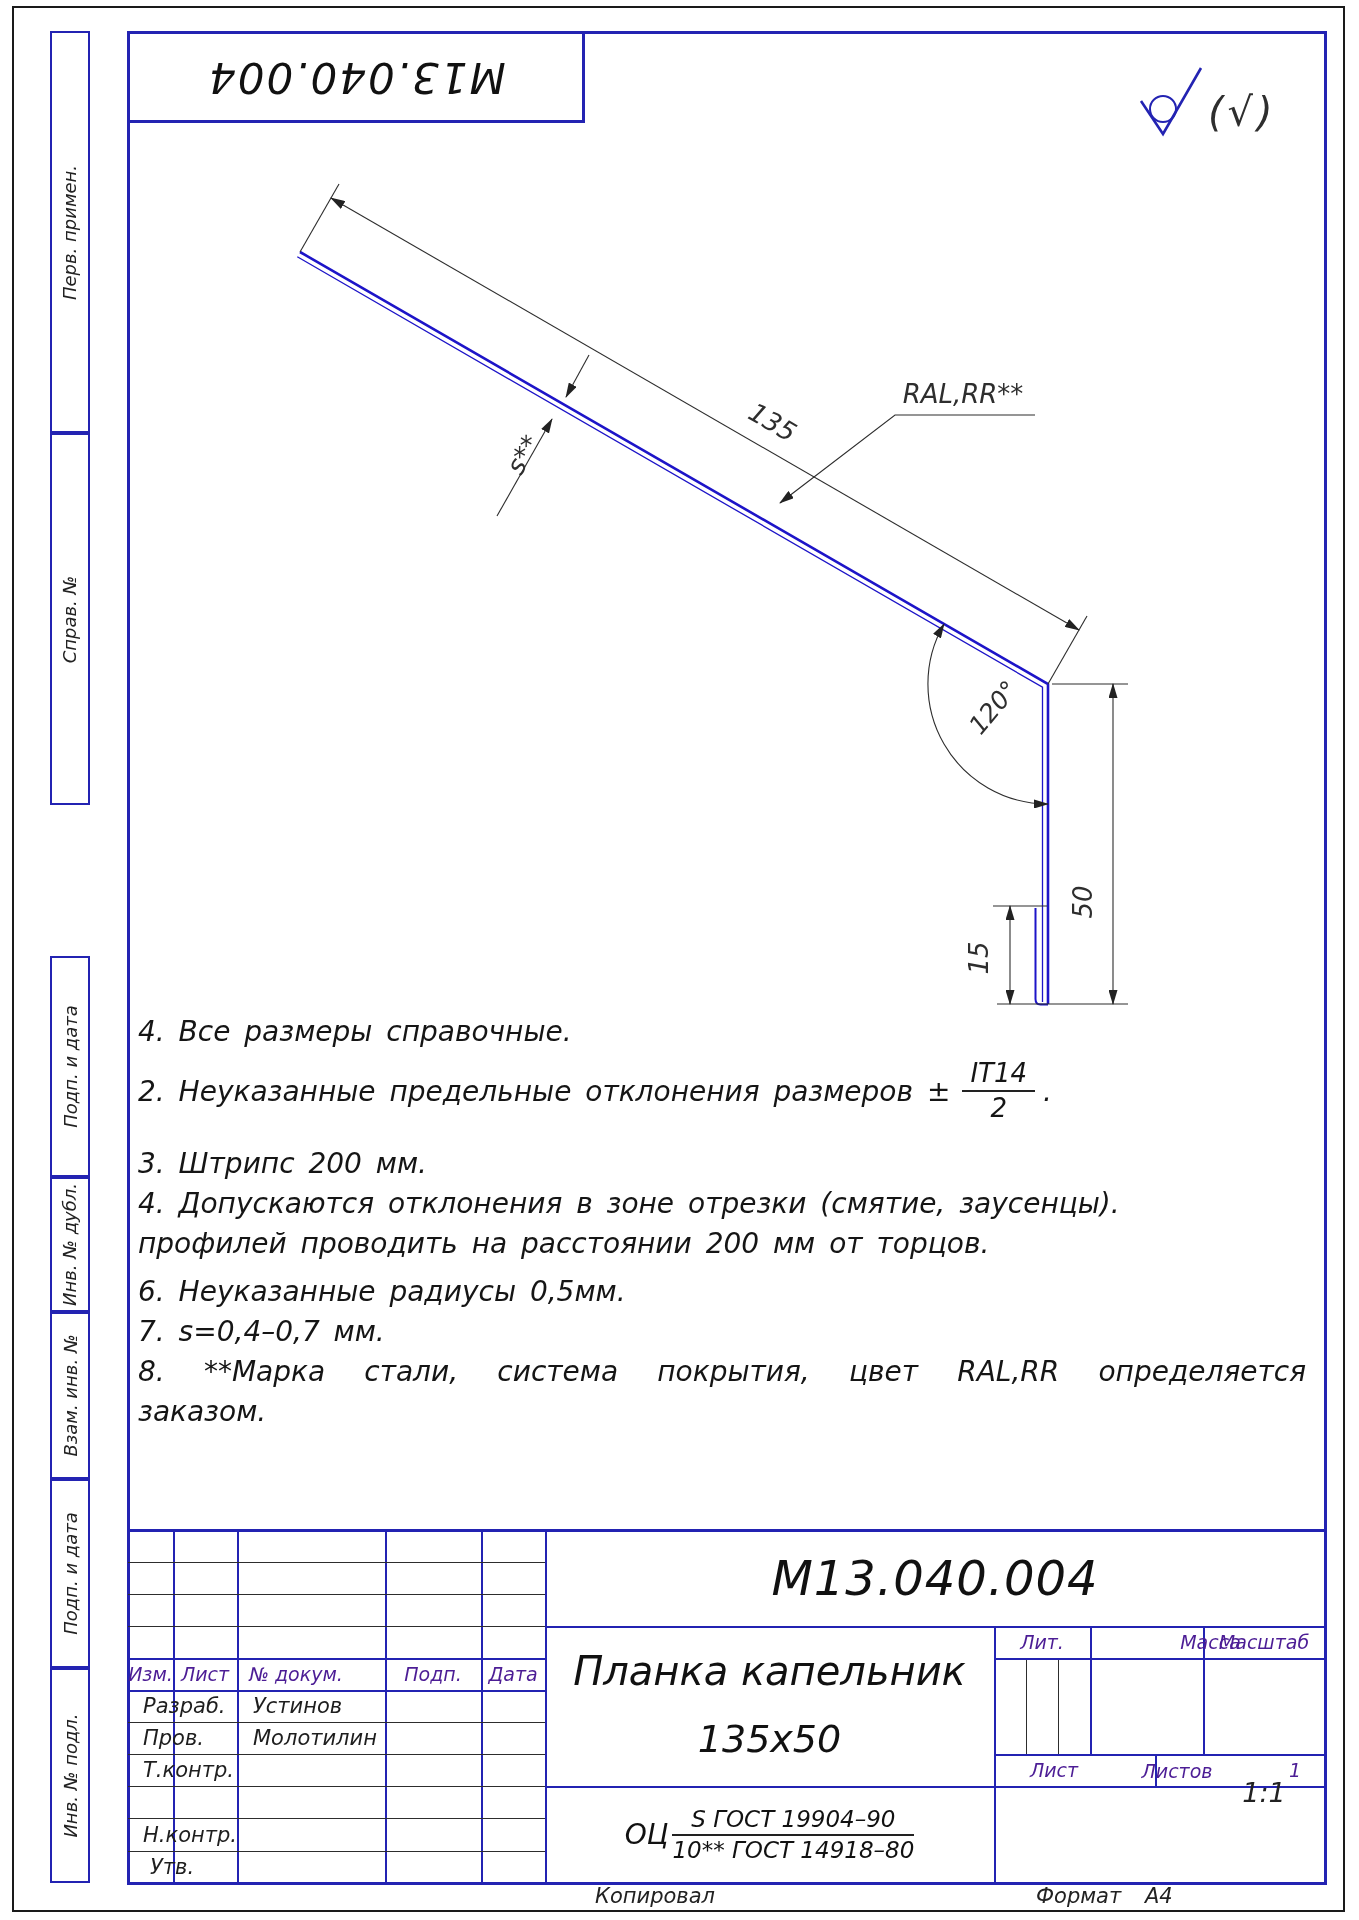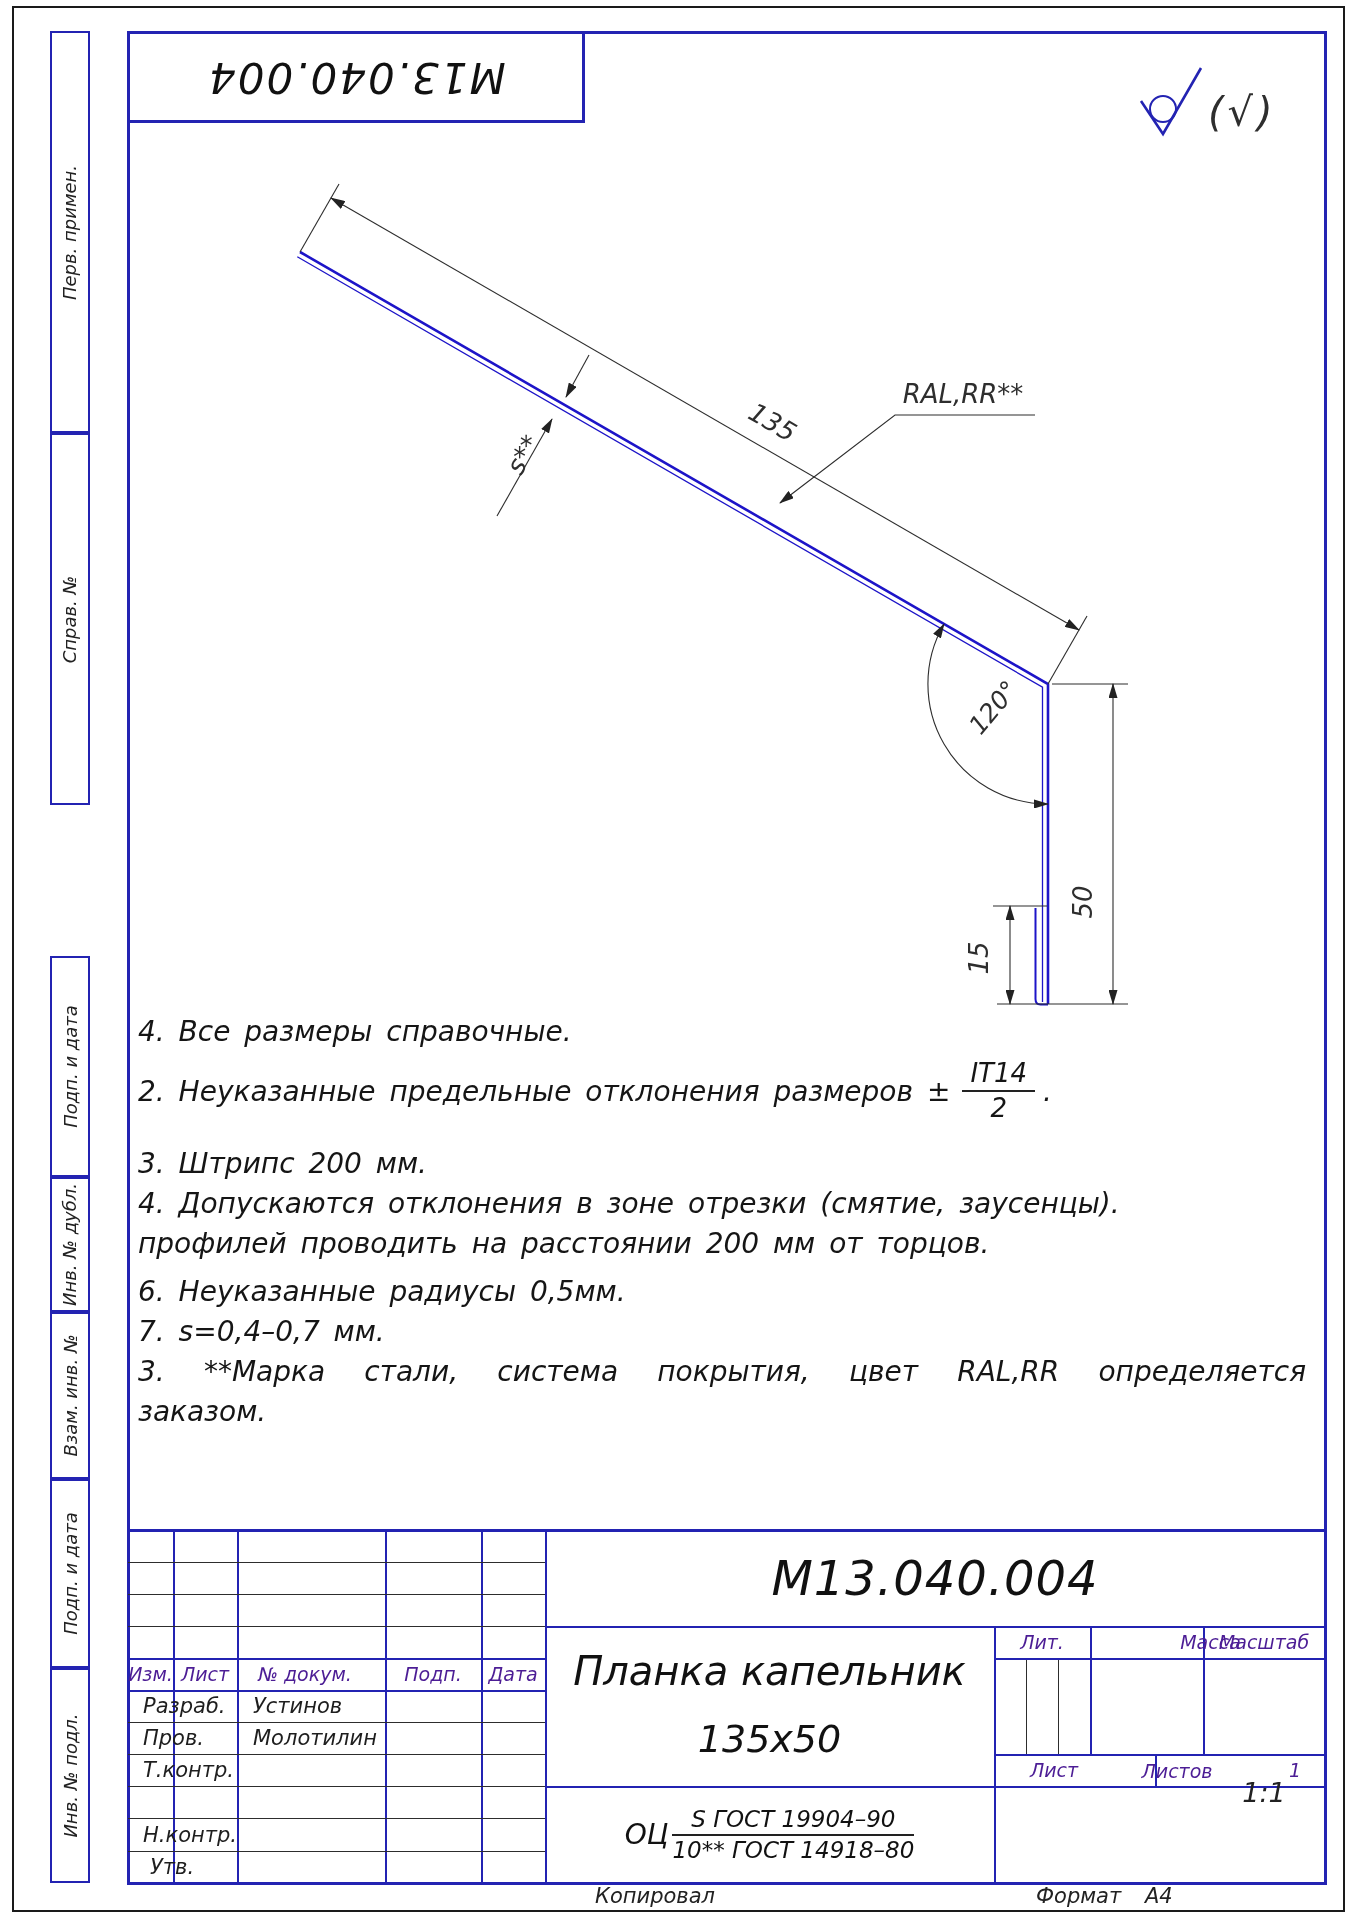--- a/index.html
+++ b/index.html
@@ -145,21 +145,21 @@
         <span class="top">IT14</span>
         <span class="bot">2</span>
       </span>
       <span>.</span>
     </div>
     <div class="note">3.  Штрипс 200 мм.</div>
     <div class="note">4.  Допускаются отклонения в зоне отрезки (смятие, заусенцы).</div>
     <div class="note">профилей проводить на расстоянии 200 мм от торцов.</div>
     <div class="note mt8">6.  Неуказанные  радиусы 0,5мм.</div>
     <div class="note">7.  s=0,4–0,7 мм.</div>
-    <div class="note just">3.  **Марка стали, система покрытия, цвет RAL,RR определяется</div>
+    <div class="note just">8.  **Марка стали, система покрытия, цвет RAL,RR определяется</div>
     <div class="note">заказом.</div>
   </div>
 
   <div class="vl" style="left:173px;top:1530px;height:353px;"></div>
   <div class="vl" style="left:237px;top:1530px;height:353px;"></div>
   <div class="vl" style="left:385px;top:1530px;height:353px;"></div>
   <div class="vl" style="left:481px;top:1530px;height:353px;"></div>
   <div class="vl" style="left:545px;top:1530px;height:353px;"></div>
   <div class="vl" style="left:994px;top:1626px;height:257px;"></div>
   <div class="vl" style="left:1090px;top:1626px;height:128px;"></div>
@@ -181,21 +181,21 @@
   <div class="bhl" style="left:128px;top:1594px;width:417px;"></div>
   <div class="bhl" style="left:128px;top:1626px;width:417px;"></div>
   <div class="bhl" style="left:128px;top:1722px;width:417px;"></div>
   <div class="bhl" style="left:128px;top:1754px;width:417px;"></div>
   <div class="bhl" style="left:128px;top:1786px;width:417px;"></div>
   <div class="bhl" style="left:128px;top:1818px;width:417px;"></div>
   <div class="bhl" style="left:128px;top:1851px;width:417px;"></div>
 
   <div class="cell small" style="left:128px;top:1658px;width:45px;height:32px;">Изм.</div>
   <div class="cell small" style="left:173px;top:1658px;width:64px;height:32px;">Лист</div>
-  <div class="cell small" style="left:231px;top:1658px;width:148px;height:32px;border-radius:14px;">№ докум.</div>
+  <div class="cell small" style="left:222px;top:1658px;width:148px;height:32px;border-radius:14px;">№ докум.</div>
   <div class="cell small" style="left:385px;top:1658px;width:96px;height:32px;">Подп.</div>
   <div class="cell small" style="left:481px;top:1658px;width:64px;height:32px;">Дата</div>
 
   <div class="cell sig left" style="left:130px;top:1690px;width:107px;height:32px;">Разраб.</div>
   <div class="cell sig left" style="left:240px;top:1690px;width:145px;height:32px;">Устинов</div>
   <div class="cell sig left" style="left:130px;top:1722px;width:107px;height:32px;">Пров.</div>
   <div class="cell sig left" style="left:240px;top:1722px;width:145px;height:32px;">Молотилин</div>
   <div class="cell sig left" style="left:130px;top:1754px;width:107px;height:32px;">Т.контр.</div>
   <div class="cell sig left" style="left:130px;top:1818px;width:107px;height:33px;">Н.контр.</div>
   <div class="cell sig left" style="left:130px;top:1851px;width:119px;height:32px;margin-left:7px;">Утв.</div>

